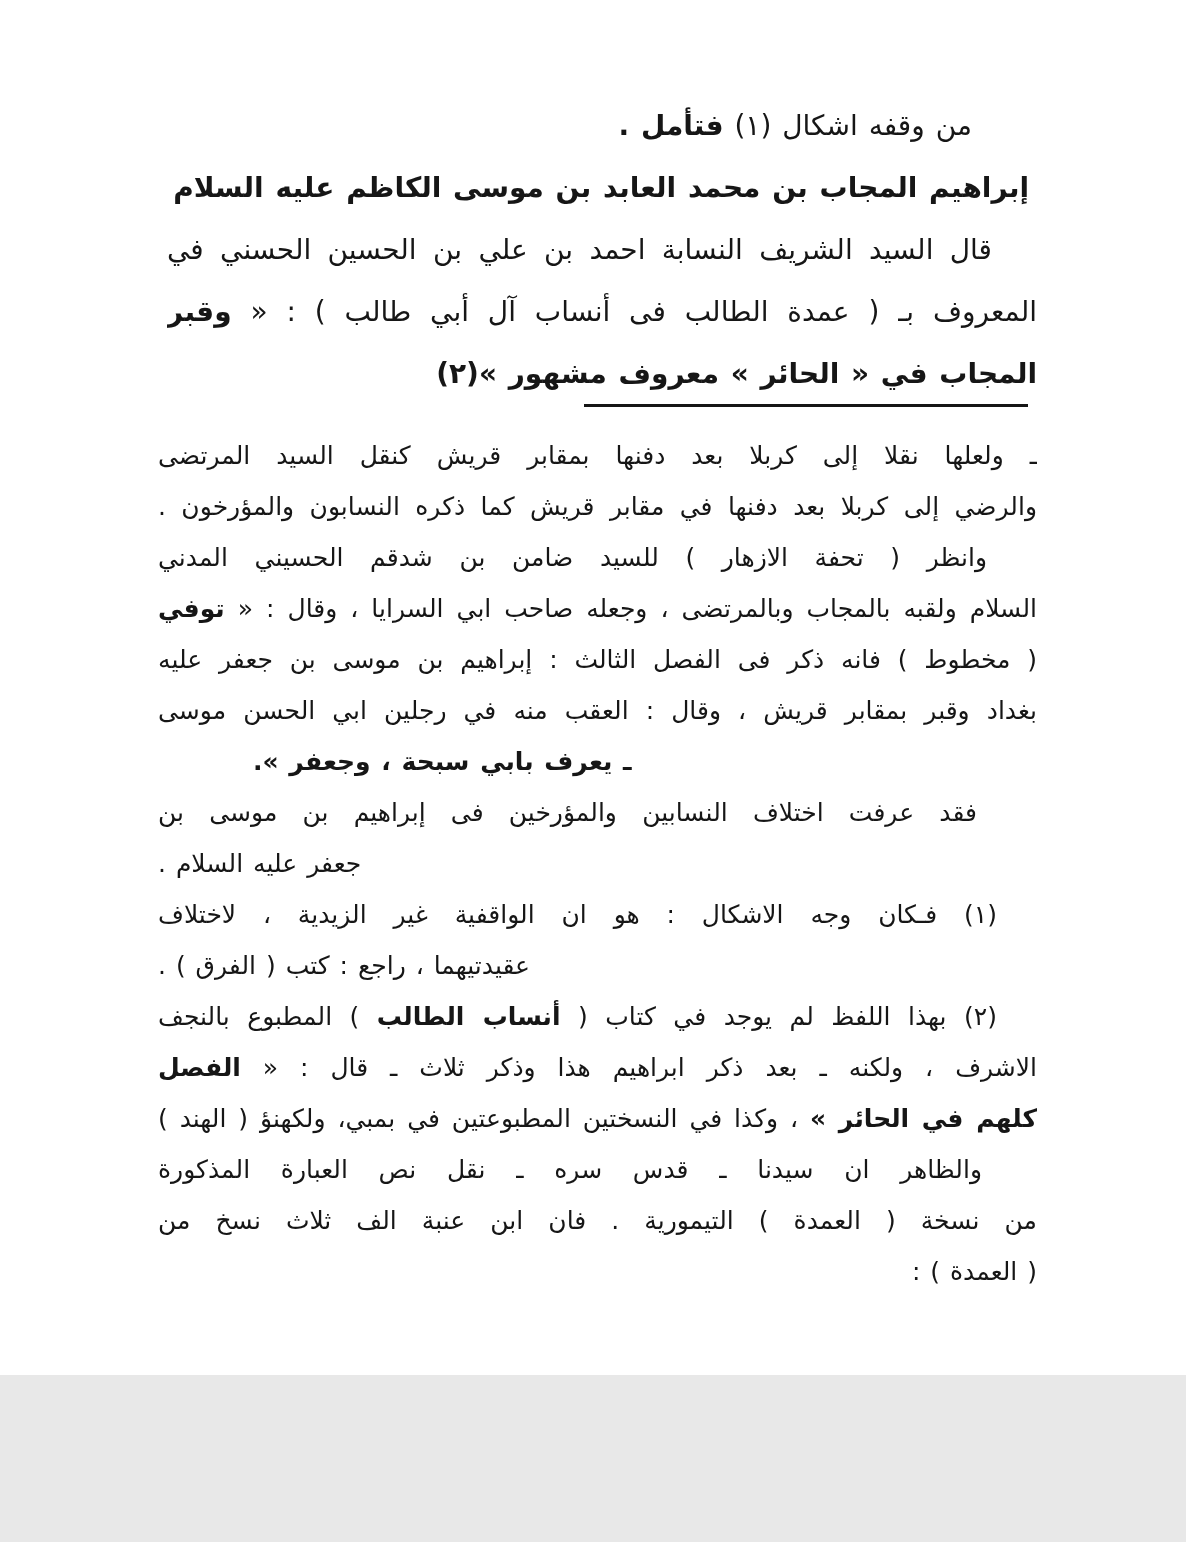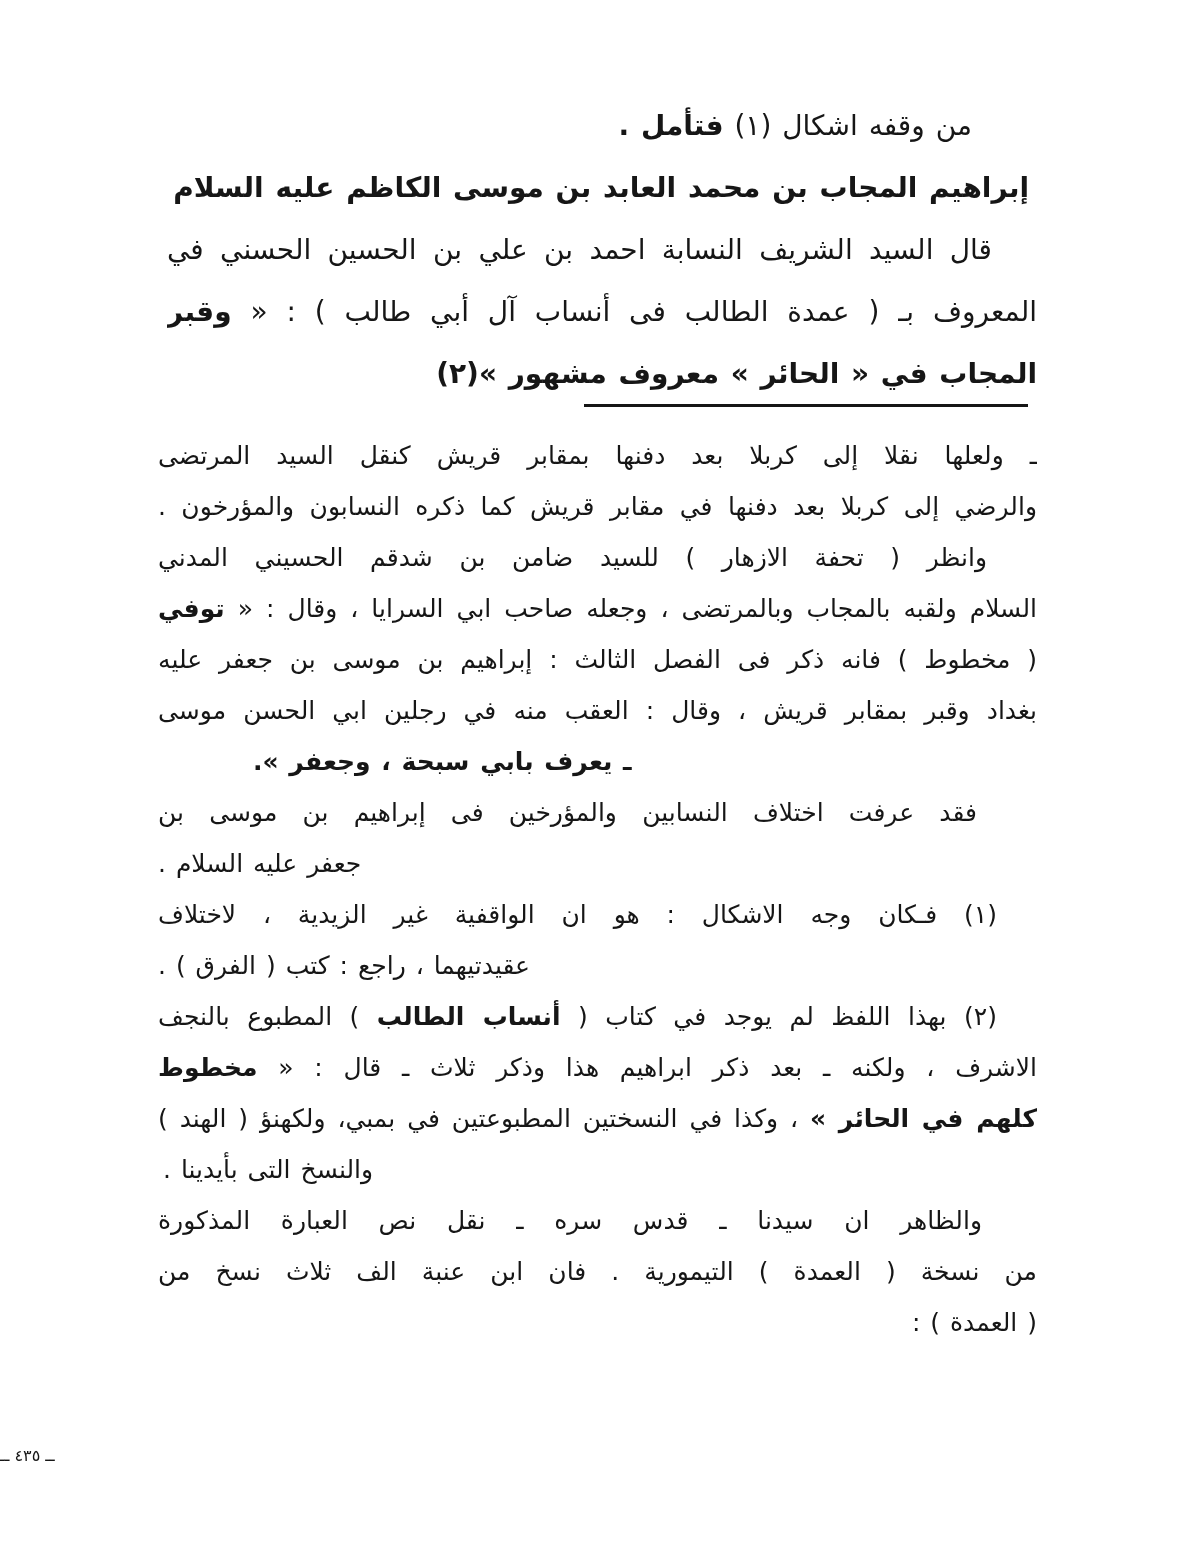--- a/index.html
+++ b/index.html
@@ -3,21 +3,21 @@
 <meta charset="utf-8">
 <style>
   html, body {
     margin: 0;
     padding: 0;
     background: #e8e8e8;
   }
   .page {
     position: relative;
     width: 1186px;
-    height: 1542px;
+    height: 1375px;
     margin: 0 auto;
     background: #ffffff;
     color: #161616;
     font-family: "DejaVu Sans", sans-serif;
     direction: rtl;
     overflow: hidden;
   }
   .main-text {
     position: absolute;
     top: 95px;
@@ -87,21 +87,20 @@
       <div class="line a-justify" style="padding-right: 50px;"><span>وانظر ( تحفة الازهار ) للسيد ضامن بن شدقم الحسيني المدني</span></div>
       <div class="line a-justify"><span>السلام ولقبه بالمجاب وبالمرتضى ، وجعله صاحب ابي السرايا ، وقال : « </span><span class="b">توفي</span></div>
       <div class="line a-justify"><span>( مخطوط ) فانه ذكر فى الفصل الثالث : إبراهيم بن موسى بن جعفر عليه</span></div>
       <div class="line a-justify"><span>بغداد وقبر بمقابر قريش ، وقال : العقب منه في رجلين ابي الحسن موسى</span></div>
       <div class="line a-left" style="padding-left: 95px;"><span class="b">ـ يعرف بابي سبحة ، وجعفر ».</span></div>
       <div class="line a-justify" style="padding-right: 60px;"><span>فقد عرفت اختلاف النسابين والمؤرخين فى إبراهيم بن موسى بن</span></div>
       <div class="line a-left"><span>جعفر عليه السلام .</span></div>
       <div class="line a-justify" style="padding-right: 40px;"><span>(١) فـكان وجه الاشكال : هو ان الواقفية غير الزيدية ، لاختلاف</span></div>
       <div class="line a-left"><span>عقيدتيهما ، راجع : كتب ( الفرق ) .</span></div>
       <div class="line a-justify" style="padding-right: 40px;"><span>(٢) بهذا اللفظ لم يوجد في كتاب ( </span><span class="b">أنساب الطالب</span><span> ) المطبوع بالنجف</span></div>
-      <div class="line a-justify"><span>الاشرف ، ولكنه ـ بعد ذكر ابراهيم هذا وذكر ثلاث ـ قال : « </span><span class="b">مخطوط</span></div>
+      <div class="line a-justify"><span>الاشرف ، ولكنه ـ بعد ذكر ابراهيم هذا وذكر ثلاث ـ قال : « </span><span class="b">الفصل</span></div>
       <div class="line a-justify"><span class="b">كلهم في الحائر »</span><span> ، وكذا في النسختين المطبوعتين في بمبي، ولكهنؤ ( الهند )</span></div>
-      <div class="line a-left" style="padding-left: 5px;"><span>والنسخ التى بأيدينا .</span></div>
       <div class="line a-justify" style="padding-right: 55px;"><span>والظاهر ان سيدنا ـ قدس سره ـ نقل نص العبارة المذكورة</span></div>
       <div class="line a-justify"><span>من نسخة ( العمدة ) التيمورية . فان ابن عنبة الف ثلاث نسخ من</span></div>
       <div class="line a-right"><span>( العمدة ) :</span></div>
     </div>
   <div class="page-number">ــ ٤٣٥ ــ</div>
 </div>
 
 </body></html>

